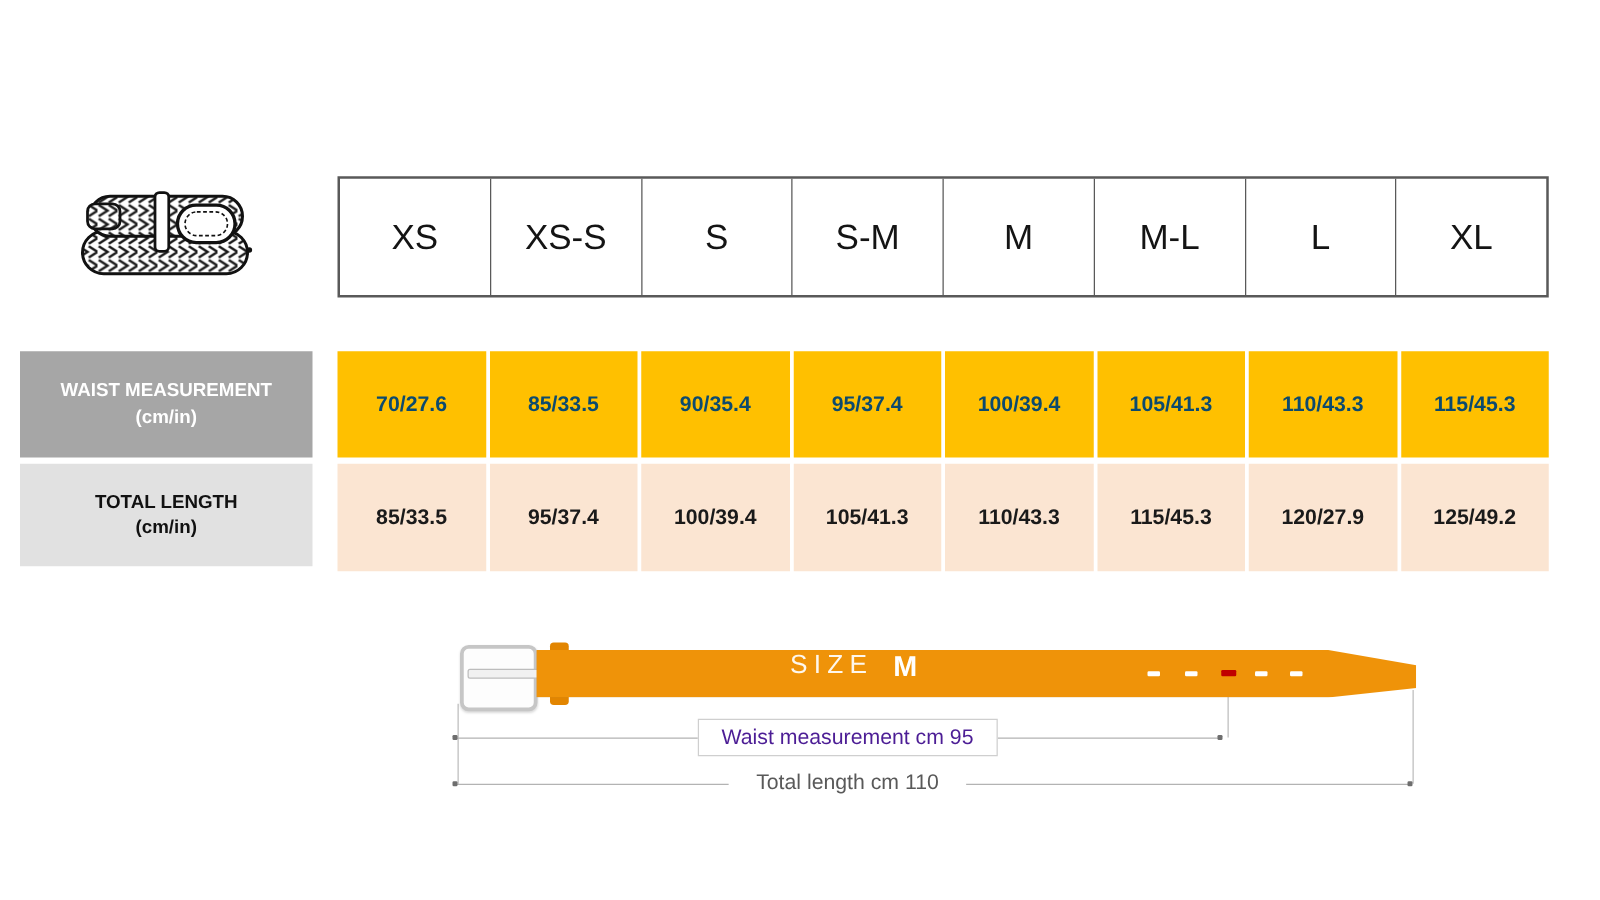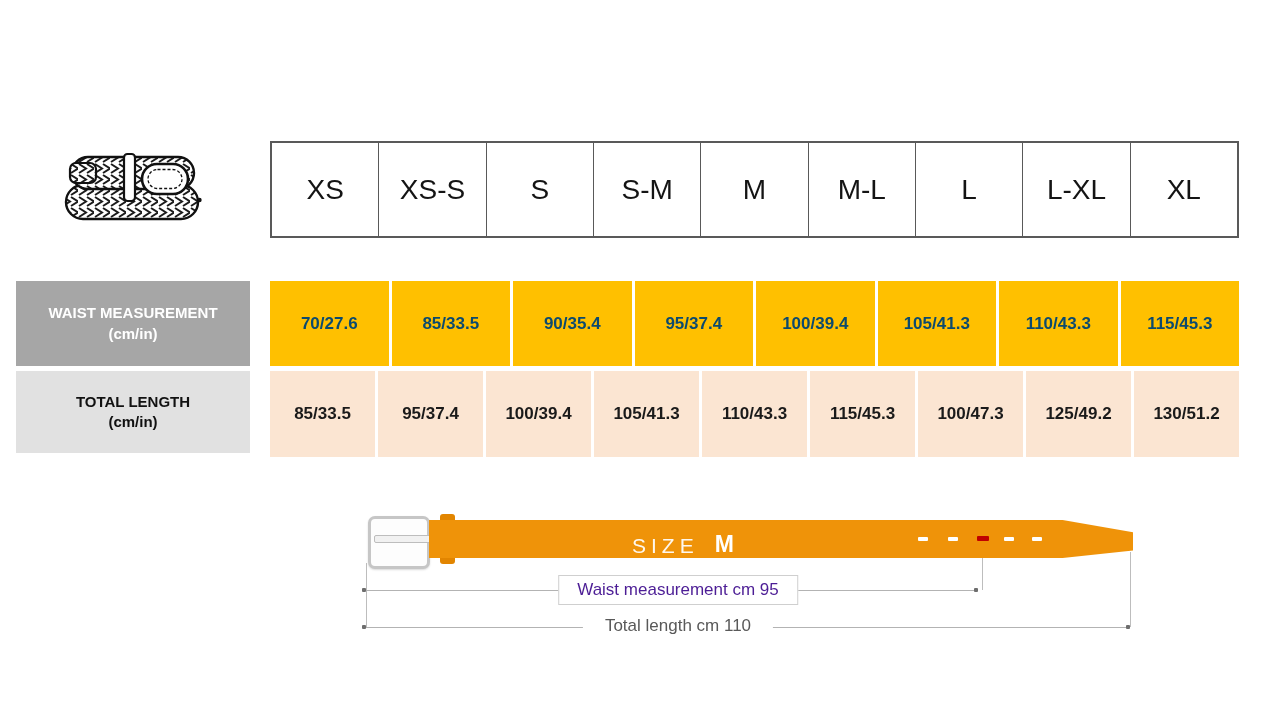--- a/index.html
+++ b/index.html
@@ -52,21 +52,21 @@
     position:absolute;left:440px;top:514px;width:15px;height:50px;
     background:#e28500;border-radius:3px;
   }
   .strap{
     position:absolute;left:429px;top:520px;width:704px;height:38px;
     background:#ef9309;
     clip-path:polygon(0 0,90% 0,100% 32%,100% 80%,90% 100%,0 100%);
     filter:drop-shadow(0 2px 2px rgba(110,110,110,.45));
   }
   .size-tag{
-    position:absolute;left:203px;top:0;height:38px;display:flex;align-items:flex-end;
+    position:absolute;left:203px;top:0;height:38px;display:flex;align-items:flex-start;
   }
   .size-tag .size-word{font-size:21px;letter-spacing:5px;color:rgba(255,255,255,.93);}
   .size-tag .size-val{font-size:23px;font-weight:bold;color:#ffffff;margin-left:16px;}
   .hole{position:absolute;top:537px;width:10px;height:4px;background:#ffffff;border-radius:1px;}
   .hole.red{top:536px;width:12px;height:5px;background:#c00000;}
   .vline{position:absolute;width:1px;background:#bdbdbd;}
   .mline{position:absolute;height:1px;background:#b3b3b3;}
   .dot{position:absolute;width:4px;height:4px;background:#6e6e6e;border-radius:1px;}
   .caption-box{
     position:absolute;transform:translate(-50%,-50%);background:#ffffff;
@@ -100,21 +100,20 @@
   </svg>
 
   <div class="size-header">
     <div class="cell">XS</div>
     <div class="cell">XS-S</div>
     <div class="cell">S</div>
     <div class="cell">S-M</div>
     <div class="cell">M</div>
     <div class="cell">M-L</div>
     <div class="cell">L</div>
-    <div class="cell">L-XL</div>
     <div class="cell">XL</div>
   </div>
 
   <div class="row-label waist">
     <span>WAIST MEASUREMENT</span>
     <span>(cm/in)</span>
   </div>
   <div class="data-row waist">
     <div class="cell">70/27.6</div>
     <div class="cell">85/33.5</div>
@@ -130,23 +129,22 @@
     <span>TOTAL LENGTH</span>
     <span>(cm/in)</span>
   </div>
   <div class="data-row total">
     <div class="cell">85/33.5</div>
     <div class="cell">95/37.4</div>
     <div class="cell">100/39.4</div>
     <div class="cell">105/41.3</div>
     <div class="cell">110/43.3</div>
     <div class="cell">115/45.3</div>
-    <div class="cell">100/47.3</div>
+    <div class="cell">120/27.9</div>
     <div class="cell">125/49.2</div>
-    <div class="cell">130/51.2</div>
   </div>
 
   <div>
     <div class="vline" style="left:366px;top:563px;height:65px;"></div>
     <div class="vline" style="left:982px;top:543px;height:47px;"></div>
     <div class="vline" style="left:1130px;top:552px;height:75px;"></div>
 
     <div class="buckle"></div>
     <div class="prong"></div>
     <div class="keeper"></div>

